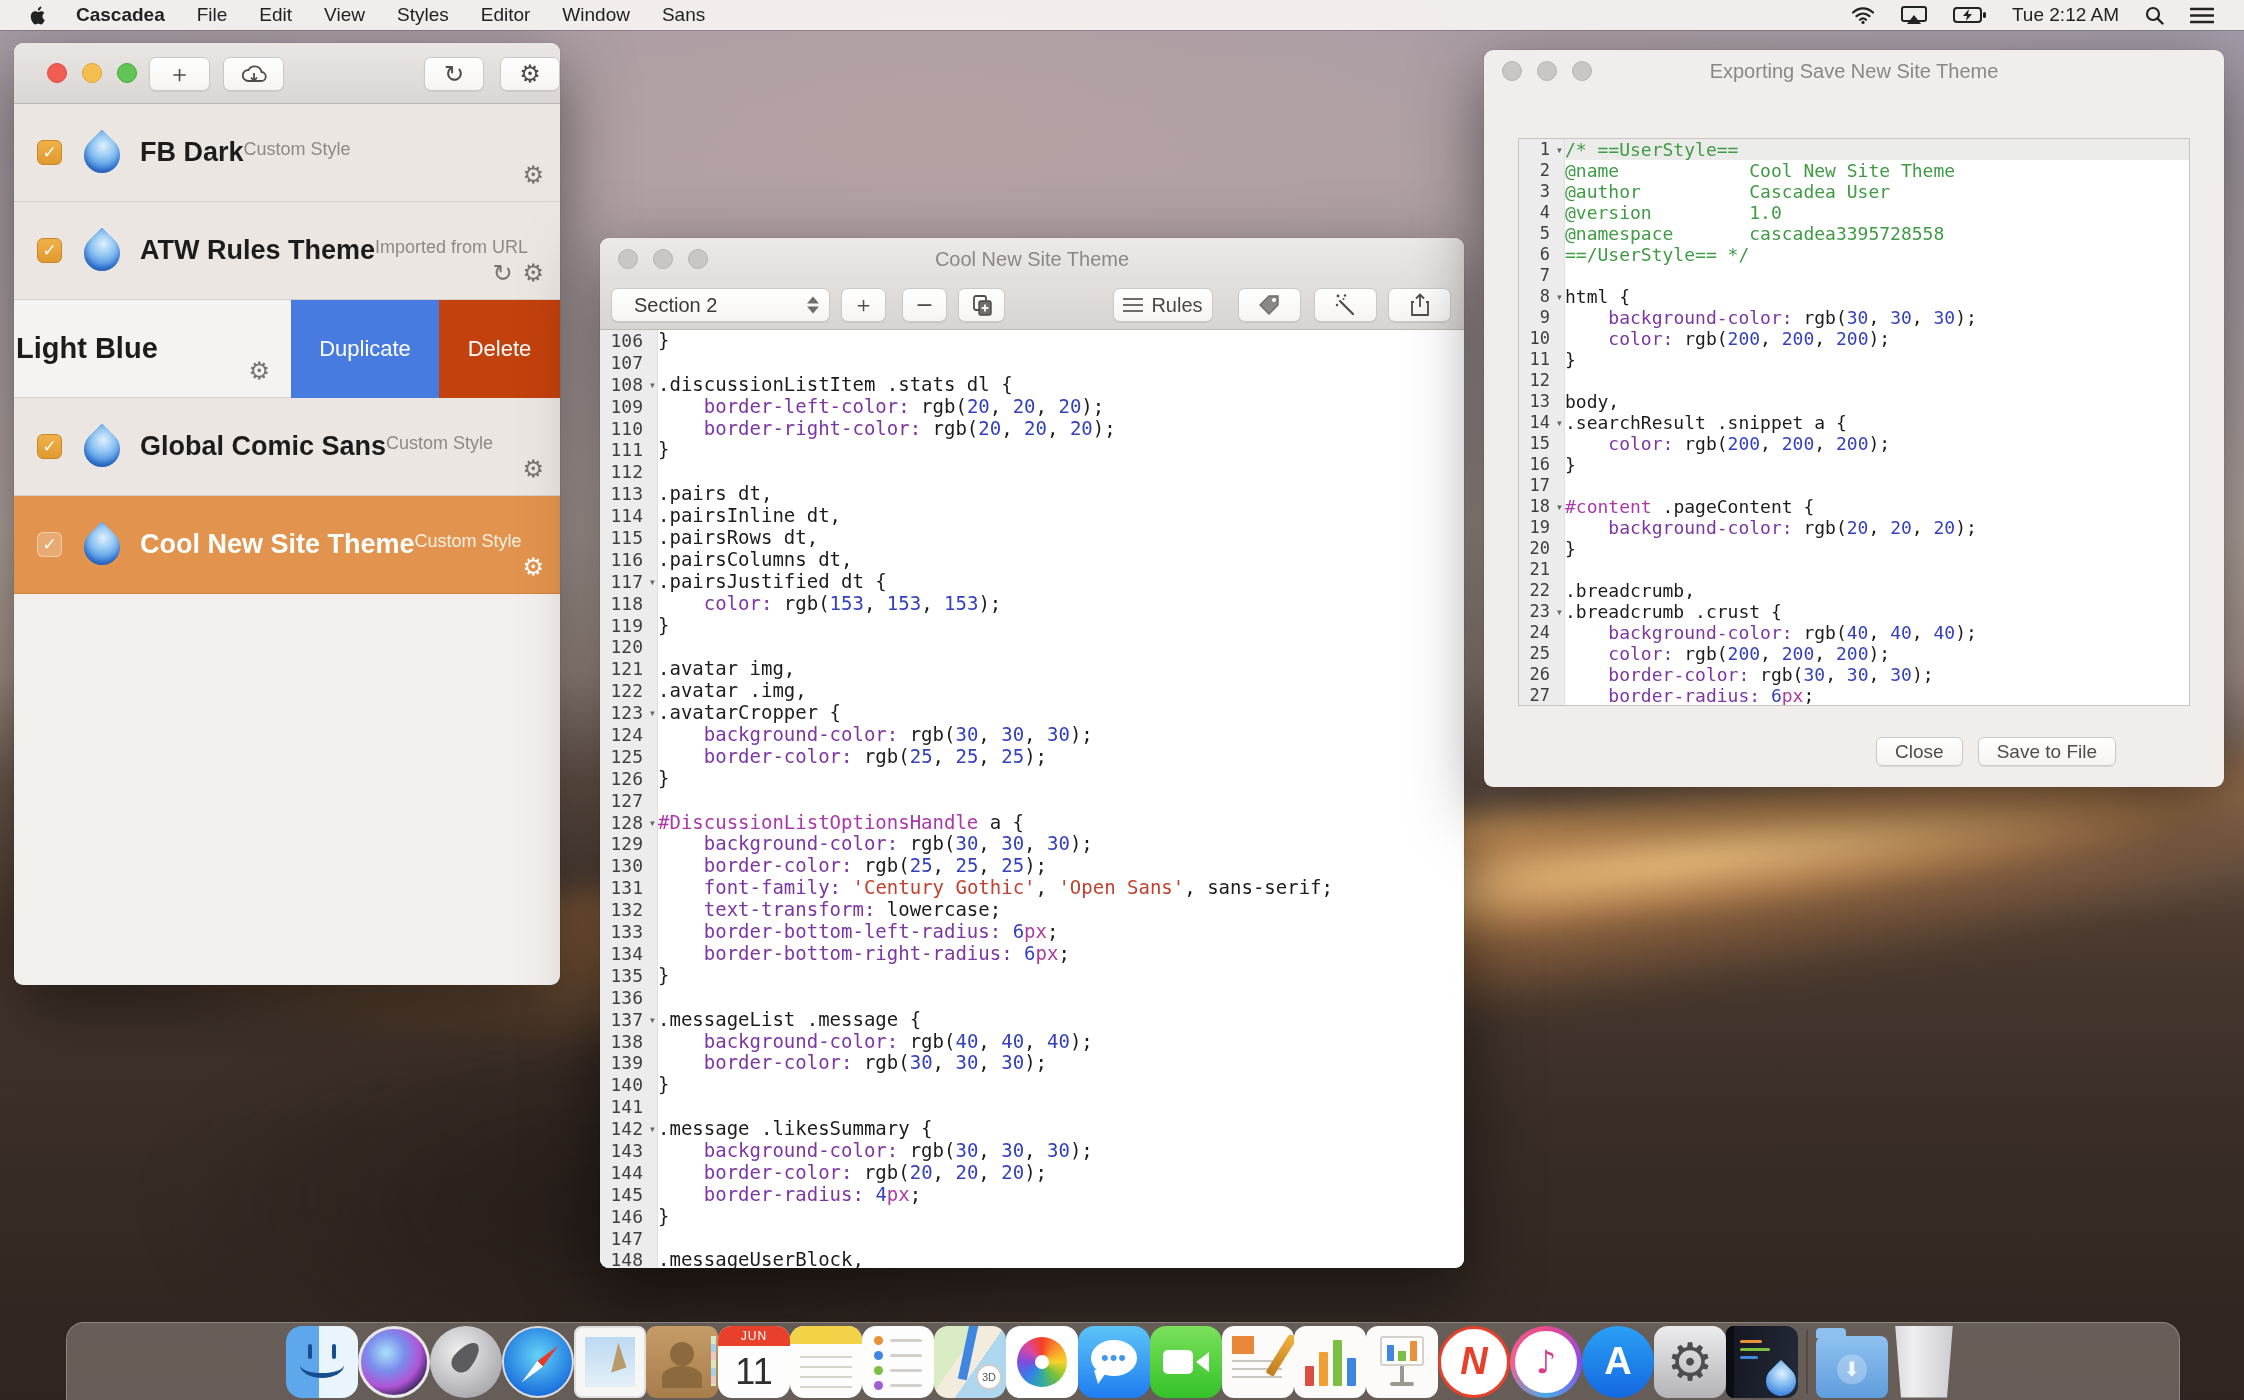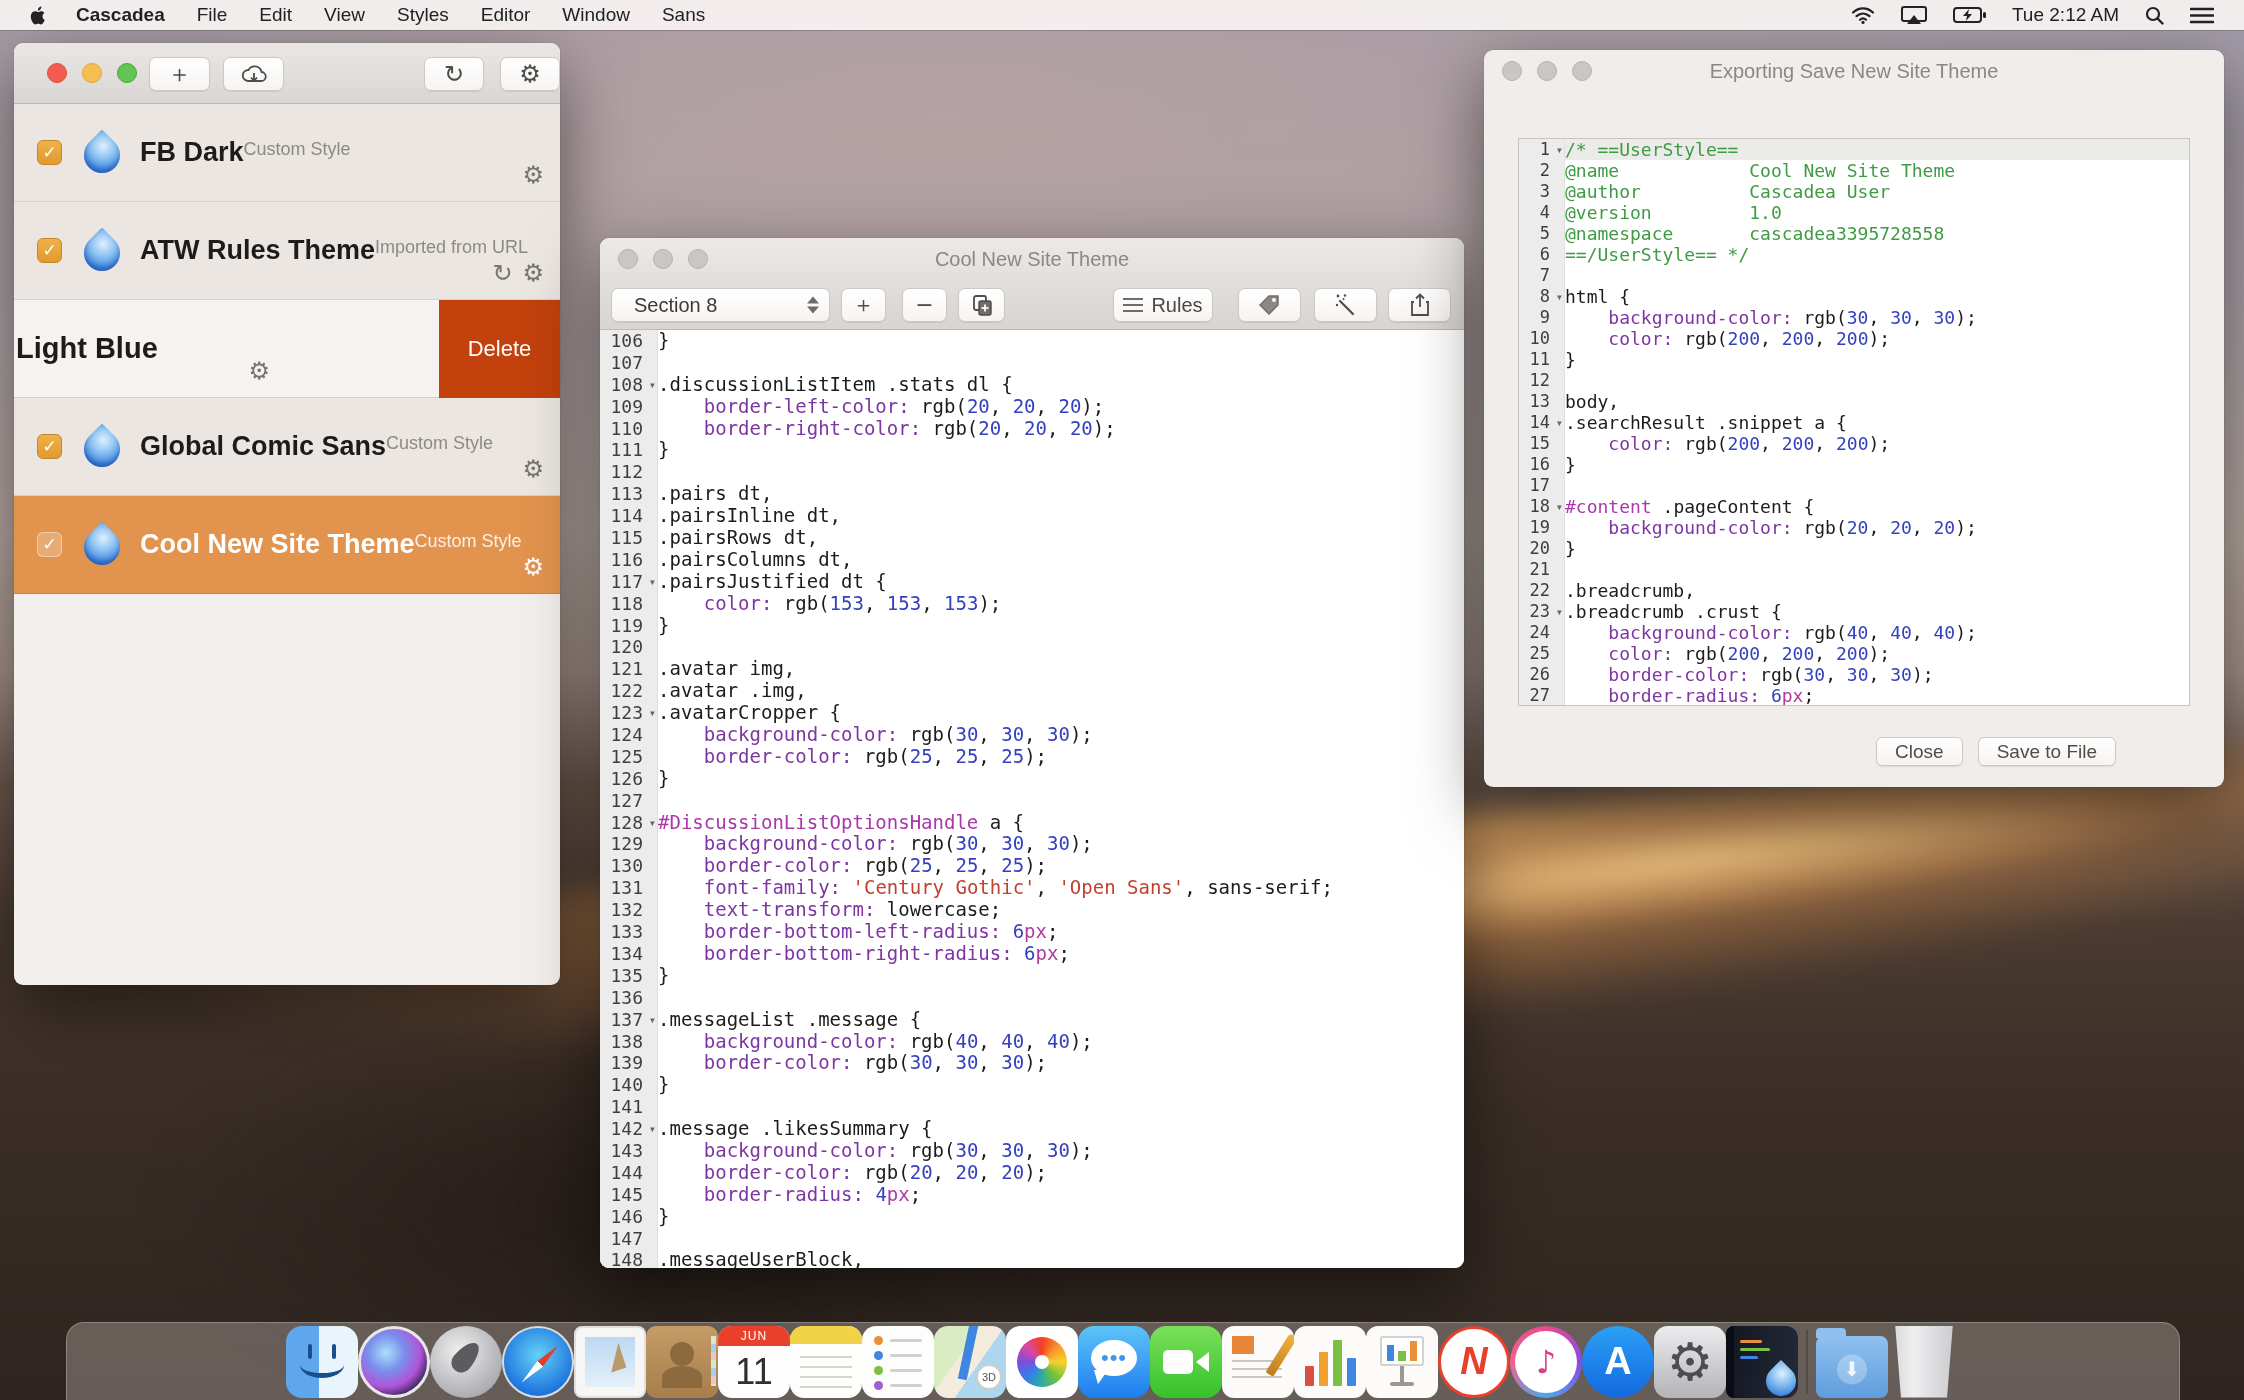--- a/index.html
+++ b/index.html
@@ -360,20 +360,21 @@
           </span>
           <span class="row-icons">
             <span class="row-update glyph">↻</span>
             <span class="row-gear glyph">⚙</span>
           </span>
         </div>
         <div class="style-row swiped">
           <span class="row-title lb">Light Blue</span>
           <span class="row-gear glyph">⚙</span>
           <span class="swipe-actions">
+            <button class="swipe-btn swipe-dup" style="background: rgb(71, 123, 224);">Duplicate</button>
             <button class="swipe-btn swipe-del" style="background: #c2410c;">Delete</button>
           </span>
         </div>
         <div class="style-row">
           <span class="checkbox">
             <span>✓</span>
           </span>
           <span class="droplet-wrap">
             <span class="droplet"></span>
           </span>
@@ -407,21 +408,21 @@
     <div class="titlebar editor-titlebar">
       <span class="traffic">
         <span class="tl inactive"></span>
         <span class="tl inactive"></span>
         <span class="tl inactive"></span>
       </span>
       <span class="win-title">Cool New Site Theme</span>
     </div>
     <div class="editor-toolbar">
       <button class="mac-btn etb section-dd">
-        <span>Section 8</span>
+        <span>Section 2</span>
         <span class="dd-chevrons">
             <span class="chev up"></span>
             <span class="chev down"></span>
           </span>
       </button>
       <button class="mac-btn etb" style="left:241px; width:45px;">
           <span class="glyph">＋</span>
         </button>
       <button class="mac-btn etb" style="left:302px; width:45px;">
           <span class="glyph">−</span>

